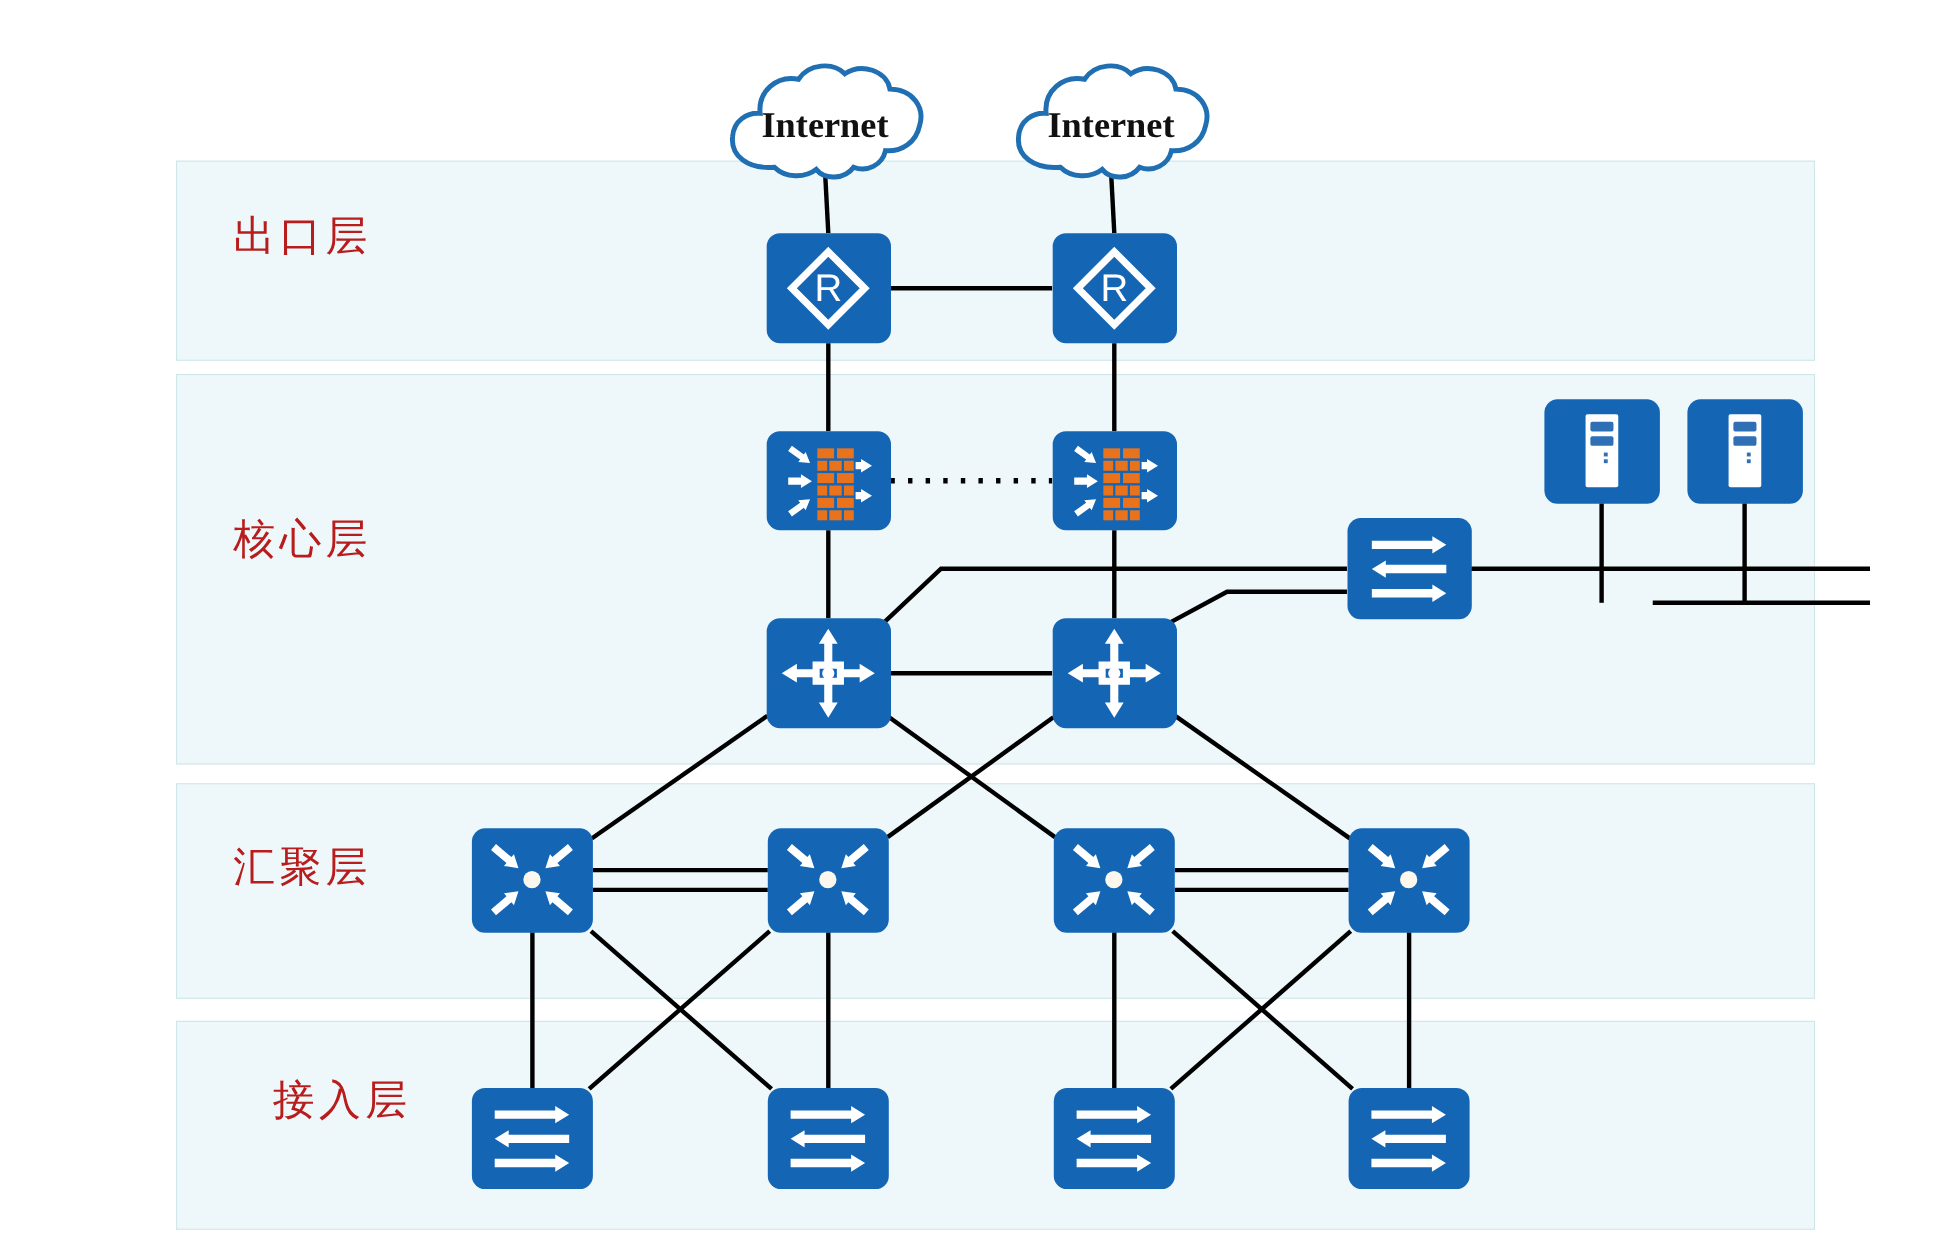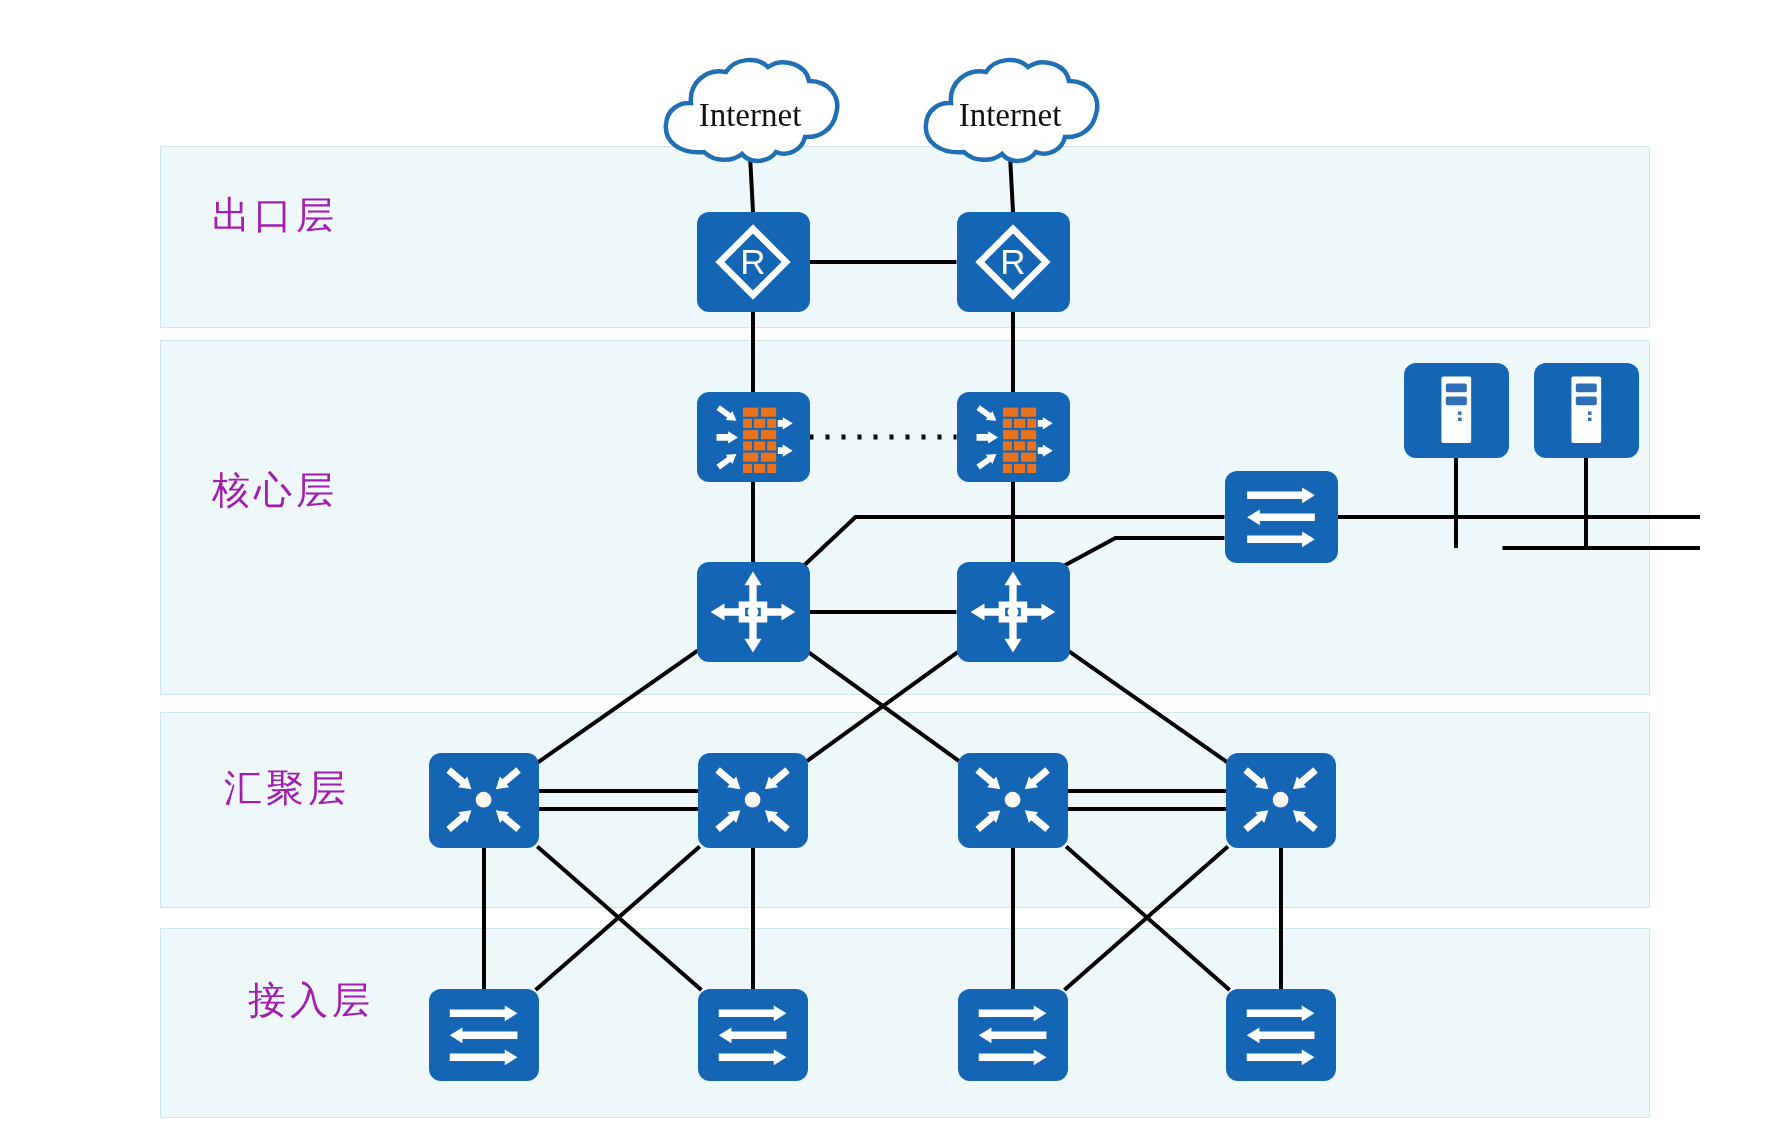--- a/index.html
+++ b/index.html
@@ -19,21 +19,21 @@
   }
   .layer-band {
     position: absolute;
     background: #eef8fa;
     border: 1px solid #cfe6ea;
     box-sizing: border-box;
   }
   .layer-label {
     position: absolute;
     font-size: 38px;
-    color: #a21caf;
+    color: #b91c1c;
     letter-spacing: 4px;
     font-family: "Liberation Sans", "DejaVu Sans", sans-serif;
     white-space: nowrap;
   }
   #wires {
     position: absolute;
     left: 0;
     top: 0;
     width: 1781px;
     height: 1142px;
@@ -45,34 +45,35 @@
   }
   .cloud-label {
     position: absolute;
     width: 100%;
     text-align: center;
     top: 50%;
     transform: translateY(-50%);
     font-family: "Liberation Serif", "DejaVu Serif", serif;
     font-size: 33px;
     color: #111111;
+    font-weight: bold;
   }
 </style>
 </head>
 <body>
 
 <div id="canvas">
 
   <div id="bands">
       <div class="layer-band" style="left: 160px; top: 146px; width: 1490px; height: 182px; background: rgb(238, 248, 250); border-color: rgb(207, 230, 234);"></div>
       <div class="layer-label" style="left: 212px; top: 215px; transform: translateY(-50%);">出口层</div>
       <div class="layer-band" style="left: 160px; top: 340px; width: 1490px; height: 355px; background: rgb(238, 248, 250); border-color: rgb(207, 230, 234);"></div>
       <div class="layer-label" style="left: 212px; top: 490px; transform: translateY(-50%); text-align: right;">核心层</div>
       <div class="layer-band" style="left: 160px; top: 712px; width: 1490px; height: 196px; background: rgb(238, 248, 250); border-color: rgb(207, 230, 234);"></div>
-      <div class="layer-label" style="left: 212px; top: 788px; transform: translateY(-50%); margin-left: 12px;">汇聚层</div>
+      <div class="layer-label" style="left: 212px; top: 788px; transform: translateY(-50%);">汇聚层</div>
       <div class="layer-band" style="left: 160px; top: 928px; width: 1490px; height: 190px; background: rgb(238, 248, 250); border-color: rgb(207, 230, 234);"></div>
       <div class="layer-label" style="left: 212px; top: 1000px; transform: translateY(-50%); margin-left: 36px;">接入层</div>
     </div>
 
   <svg id="wires" viewBox="0 0 1781 1142" xmlns="http://www.w3.org/2000/svg">
       <line x1="750" y1="155.3" x2="753" y2="212" stroke="#000000" stroke-width="4" stroke-linecap="butt"></line>
       <line x1="1010" y1="155.3" x2="1013" y2="212" stroke="#000000" stroke-width="4" stroke-linecap="butt"></line>
       <line x1="809.5" y1="262" x2="956.5" y2="262" stroke="#000000" stroke-width="4" stroke-linecap="butt"></line>
       <line x1="753" y1="312" x2="753" y2="392" stroke="#000000" stroke-width="4" stroke-linecap="butt"></line>
       <line x1="1013" y1="312" x2="1013" y2="392" stroke="#000000" stroke-width="4" stroke-linecap="butt"></line>

